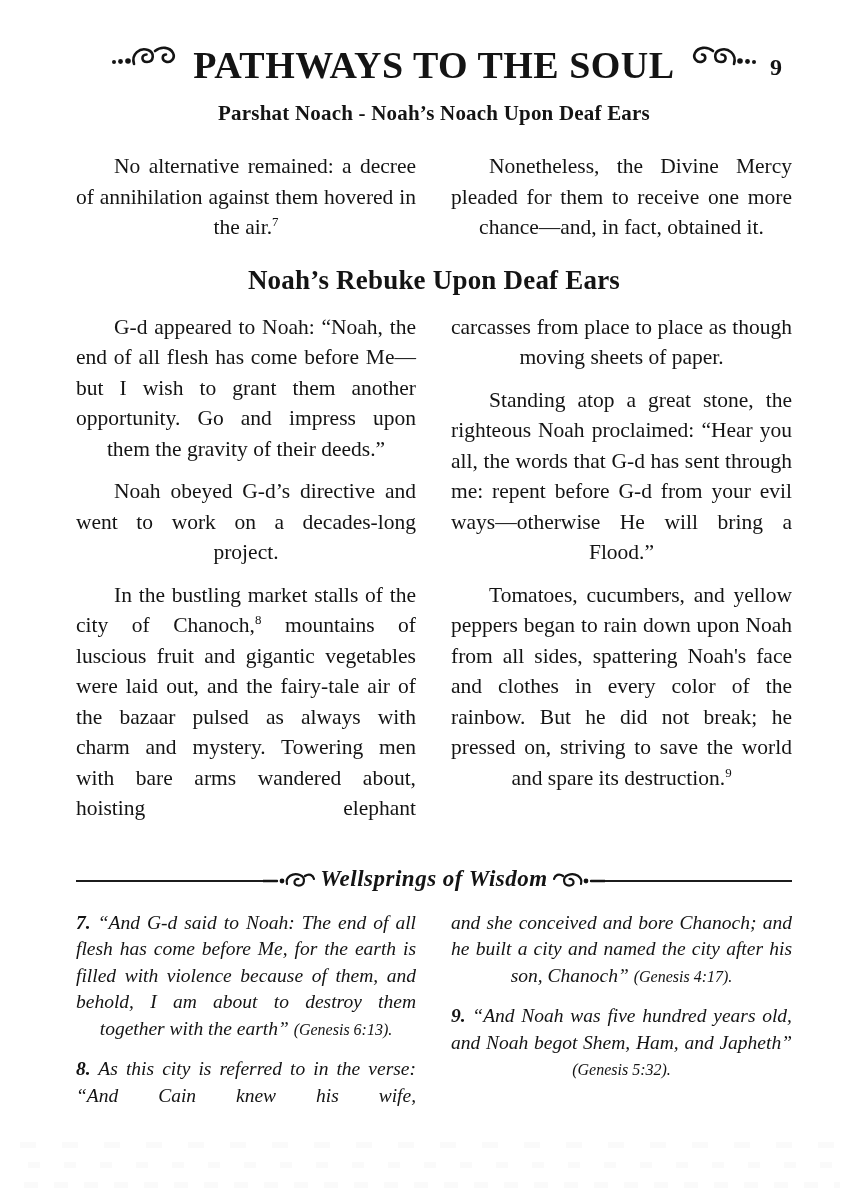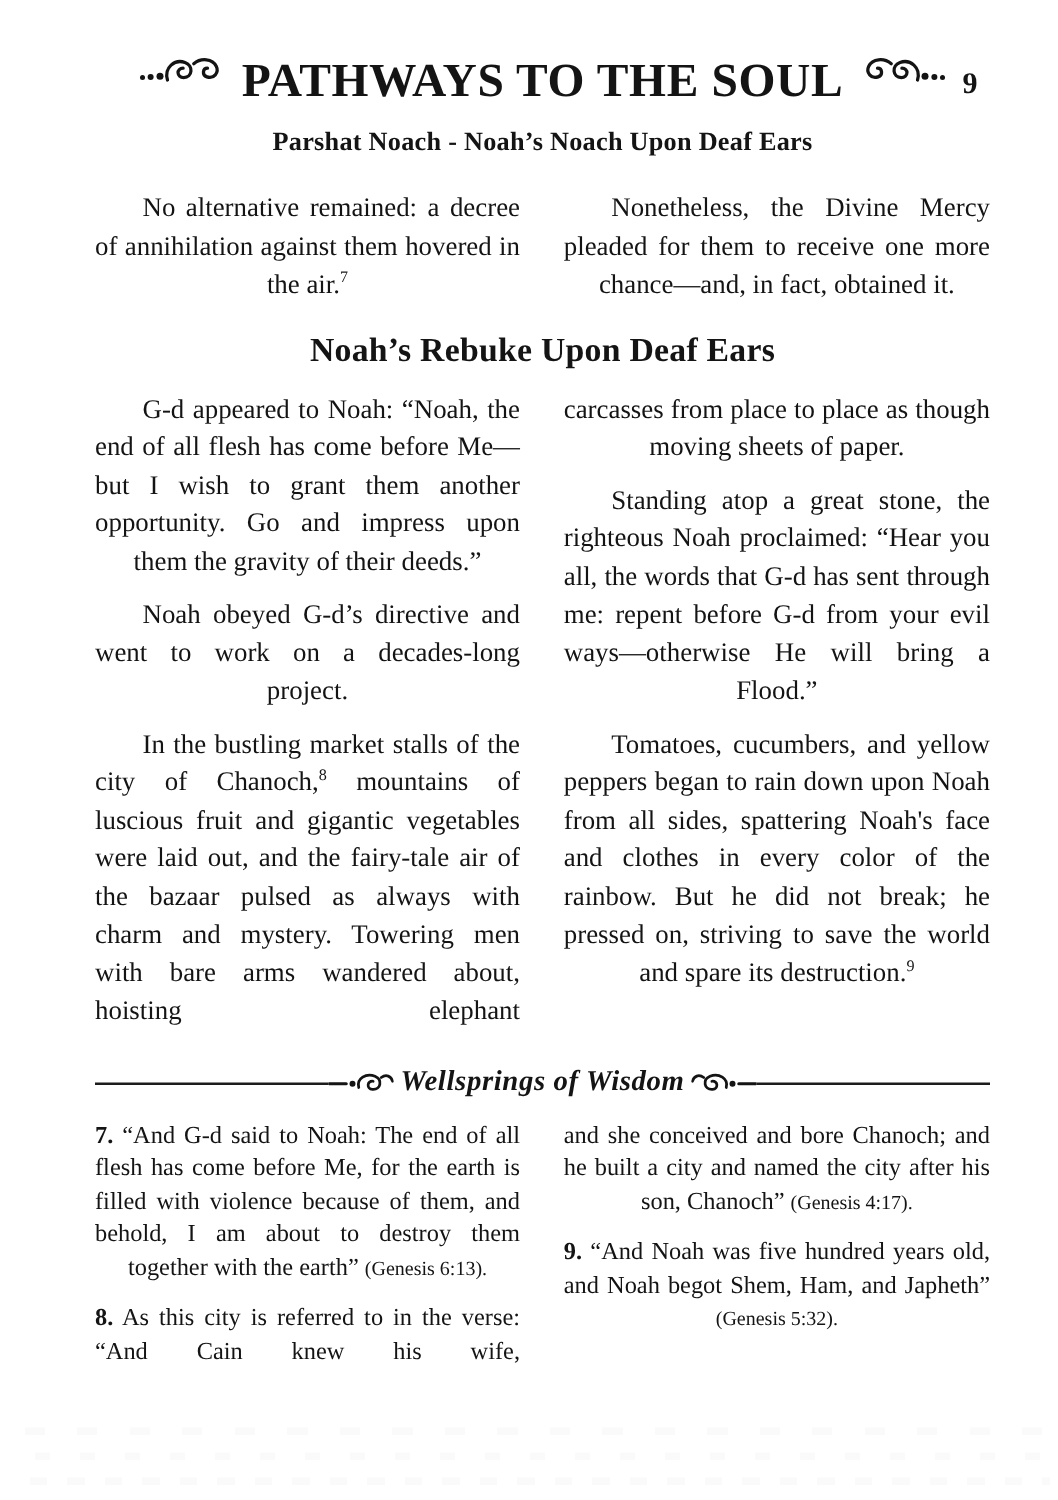--- a/index.html
+++ b/index.html
@@ -43,37 +43,38 @@
 
   .section-heading {
     text-align:center;
     font-size:27px;
     font-weight:bold;
     margin:22px 0 16px 0;
     letter-spacing:0.2px;
   }
 
   
-  .fn-divider { display:flex; align-items:center; margin-top:26px; height:34px; }
+  .fn-divider { display:flex; align-items:center; margin-top:40px; height:34px; }
   .fn-rule { flex:1; height:2px; background:#1c1c1c; }
   .fn-banner {
     font-size:23px; font-weight:bold; font-style:italic;
     padding:0 5px 4px 5px; white-space:nowrap; letter-spacing:0.5px;
   }
   .swirl { display:flex; align-items:center; }
   .swirl.mirror svg { transform:scaleX(-1); }
 
   
   .footnotes { margin-top:12px; }
   .fn-para {
     font-size:19.5px;
     line-height:26.5px;
     text-align:justify;
     text-align-last:center;
     margin-bottom:13px;
+    font-style:italic;
   }
   .fn-para.flow { text-align-last:justify; }
   .fn-para:last-child { margin-bottom:0; }
   .fn-num { font-weight:bold; }
   .fn-ref { font-size:16px; }
 
   
   .bleed {
     position:absolute; left:20px; right:6px; bottom:12px; height:50px; opacity:0.5;
     background:

